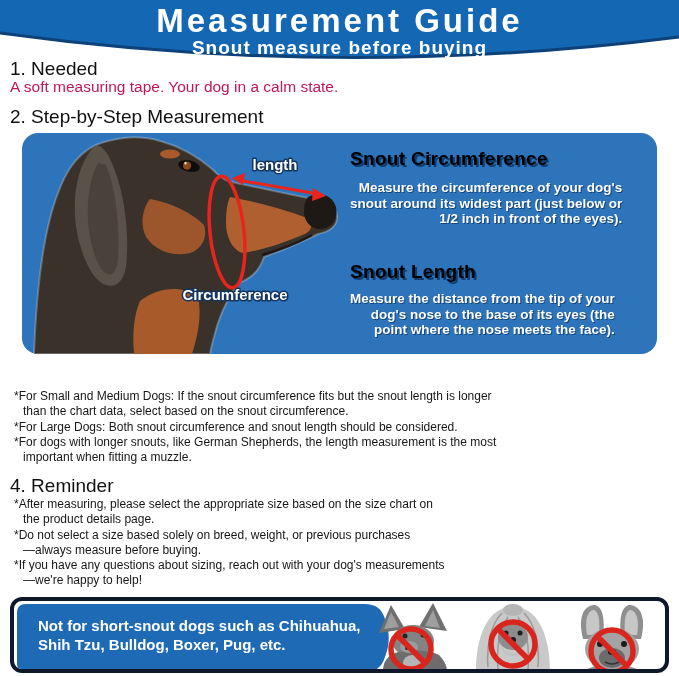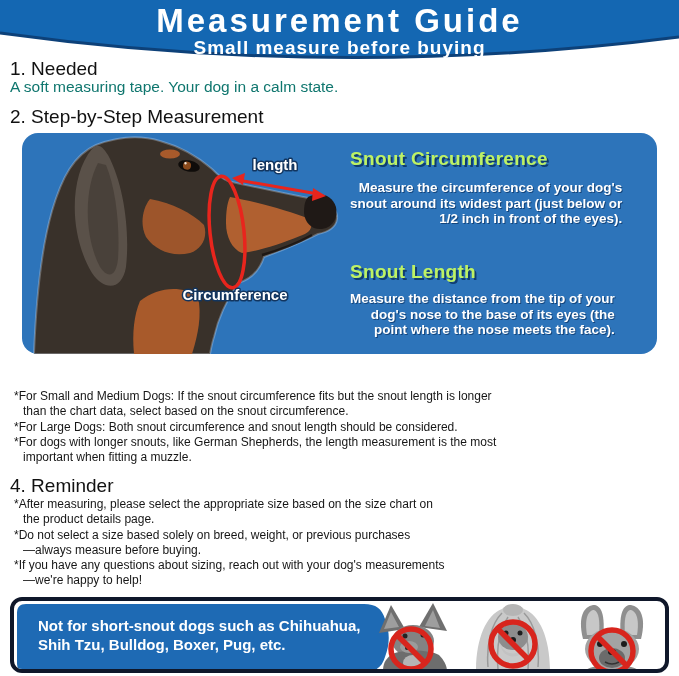--- a/index.html
+++ b/index.html
@@ -8,30 +8,30 @@
     position:relative; width:679px; height:676px; overflow:hidden;
     background:#fff; font-family:"Liberation Sans", sans-serif; color:#1b1b1b;
   }
   
   .header-wave { position:absolute; left:0; top:0; width:679px; height:60px; }
   .header-text { position:absolute; left:0; top:4px; width:679px; text-align:center; color:#fff; }
   .header-title { font-size:33px; font-weight:bold; letter-spacing:3px; line-height:34px; }
   .header-sub { font-size:19px; font-weight:bold; letter-spacing:1px; line-height:20px; margin-top:0; }
   
   .h-sec { position:absolute; left:10px; font-size:19px; font-weight:normal; color:#111; }
-  .body-line { position:absolute; left:10px; font-size:15.5px; color:#0f766e; }
+  .body-line { position:absolute; left:10px; font-size:15.5px; color:#be185d; }
   
   .measure-box {
     position:absolute; left:22px; top:133px; width:635px; height:221px;
     background:#2d74ba; border-radius:16px; overflow:hidden;padding-left:28px;
   }
   .dog-svg { position:absolute; left:0; top:0; }
   .m-col { position:absolute; left:328px; top:0; width:305px; }
   .m-title {
-    position:absolute; left:0; font-size:19px; font-weight:bold; color:#bef264;
+    position:absolute; left:0; font-size:19px; font-weight:bold; color:#000000;
     text-shadow:2px 2px 0 #0f3c70; letter-spacing:0.3px;
   }
   .m-body {
     position:absolute; left:0; font-size:13.5px; font-weight:bold; color:#fff;
     line-height:15.5px; white-space:pre-line; text-shadow:1px 1px 0 rgba(15,60,112,.85);text-align:right;
   }
   
   .blist { position:absolute; left:14px; width:655px; font-size:12px; line-height:15.3px; color:#161616; }
   .blist .item { padding-left:9px; text-indent:-9px; white-space:pre-line; }
   
@@ -53,21 +53,21 @@
 <body>
 
 <div class="page">
 
   <svg class="header-wave" viewBox="0 0 679 60" preserveAspectRatio="none">
     <path d="M0,0 H679 V37 Q340,80 0,33 Z" fill="#1467b2"></path>
     <path d="M0,33 Q340,80 679,37" fill="none" stroke="#0d4179" stroke-width="3"></path>
   </svg>
   <div class="header-text">
     <div class="header-title">Measurement Guide</div>
-    <div class="header-sub">Small measure before buying</div>
+    <div class="header-sub">Snout measure before buying</div>
   </div>
 
   <div class="h-sec" style="top:58px;">1. Needed</div>
   <div class="body-line" style="top:78px;">A soft measuring tape. Your dog in a calm state.</div>
 
   <div class="h-sec" style="top:106px;">2. Step-by-Step Measurement</div>
 
   <div class="measure-box">
 
     <svg class="dog-svg" width="335" height="221" viewBox="0 0 335 221">

